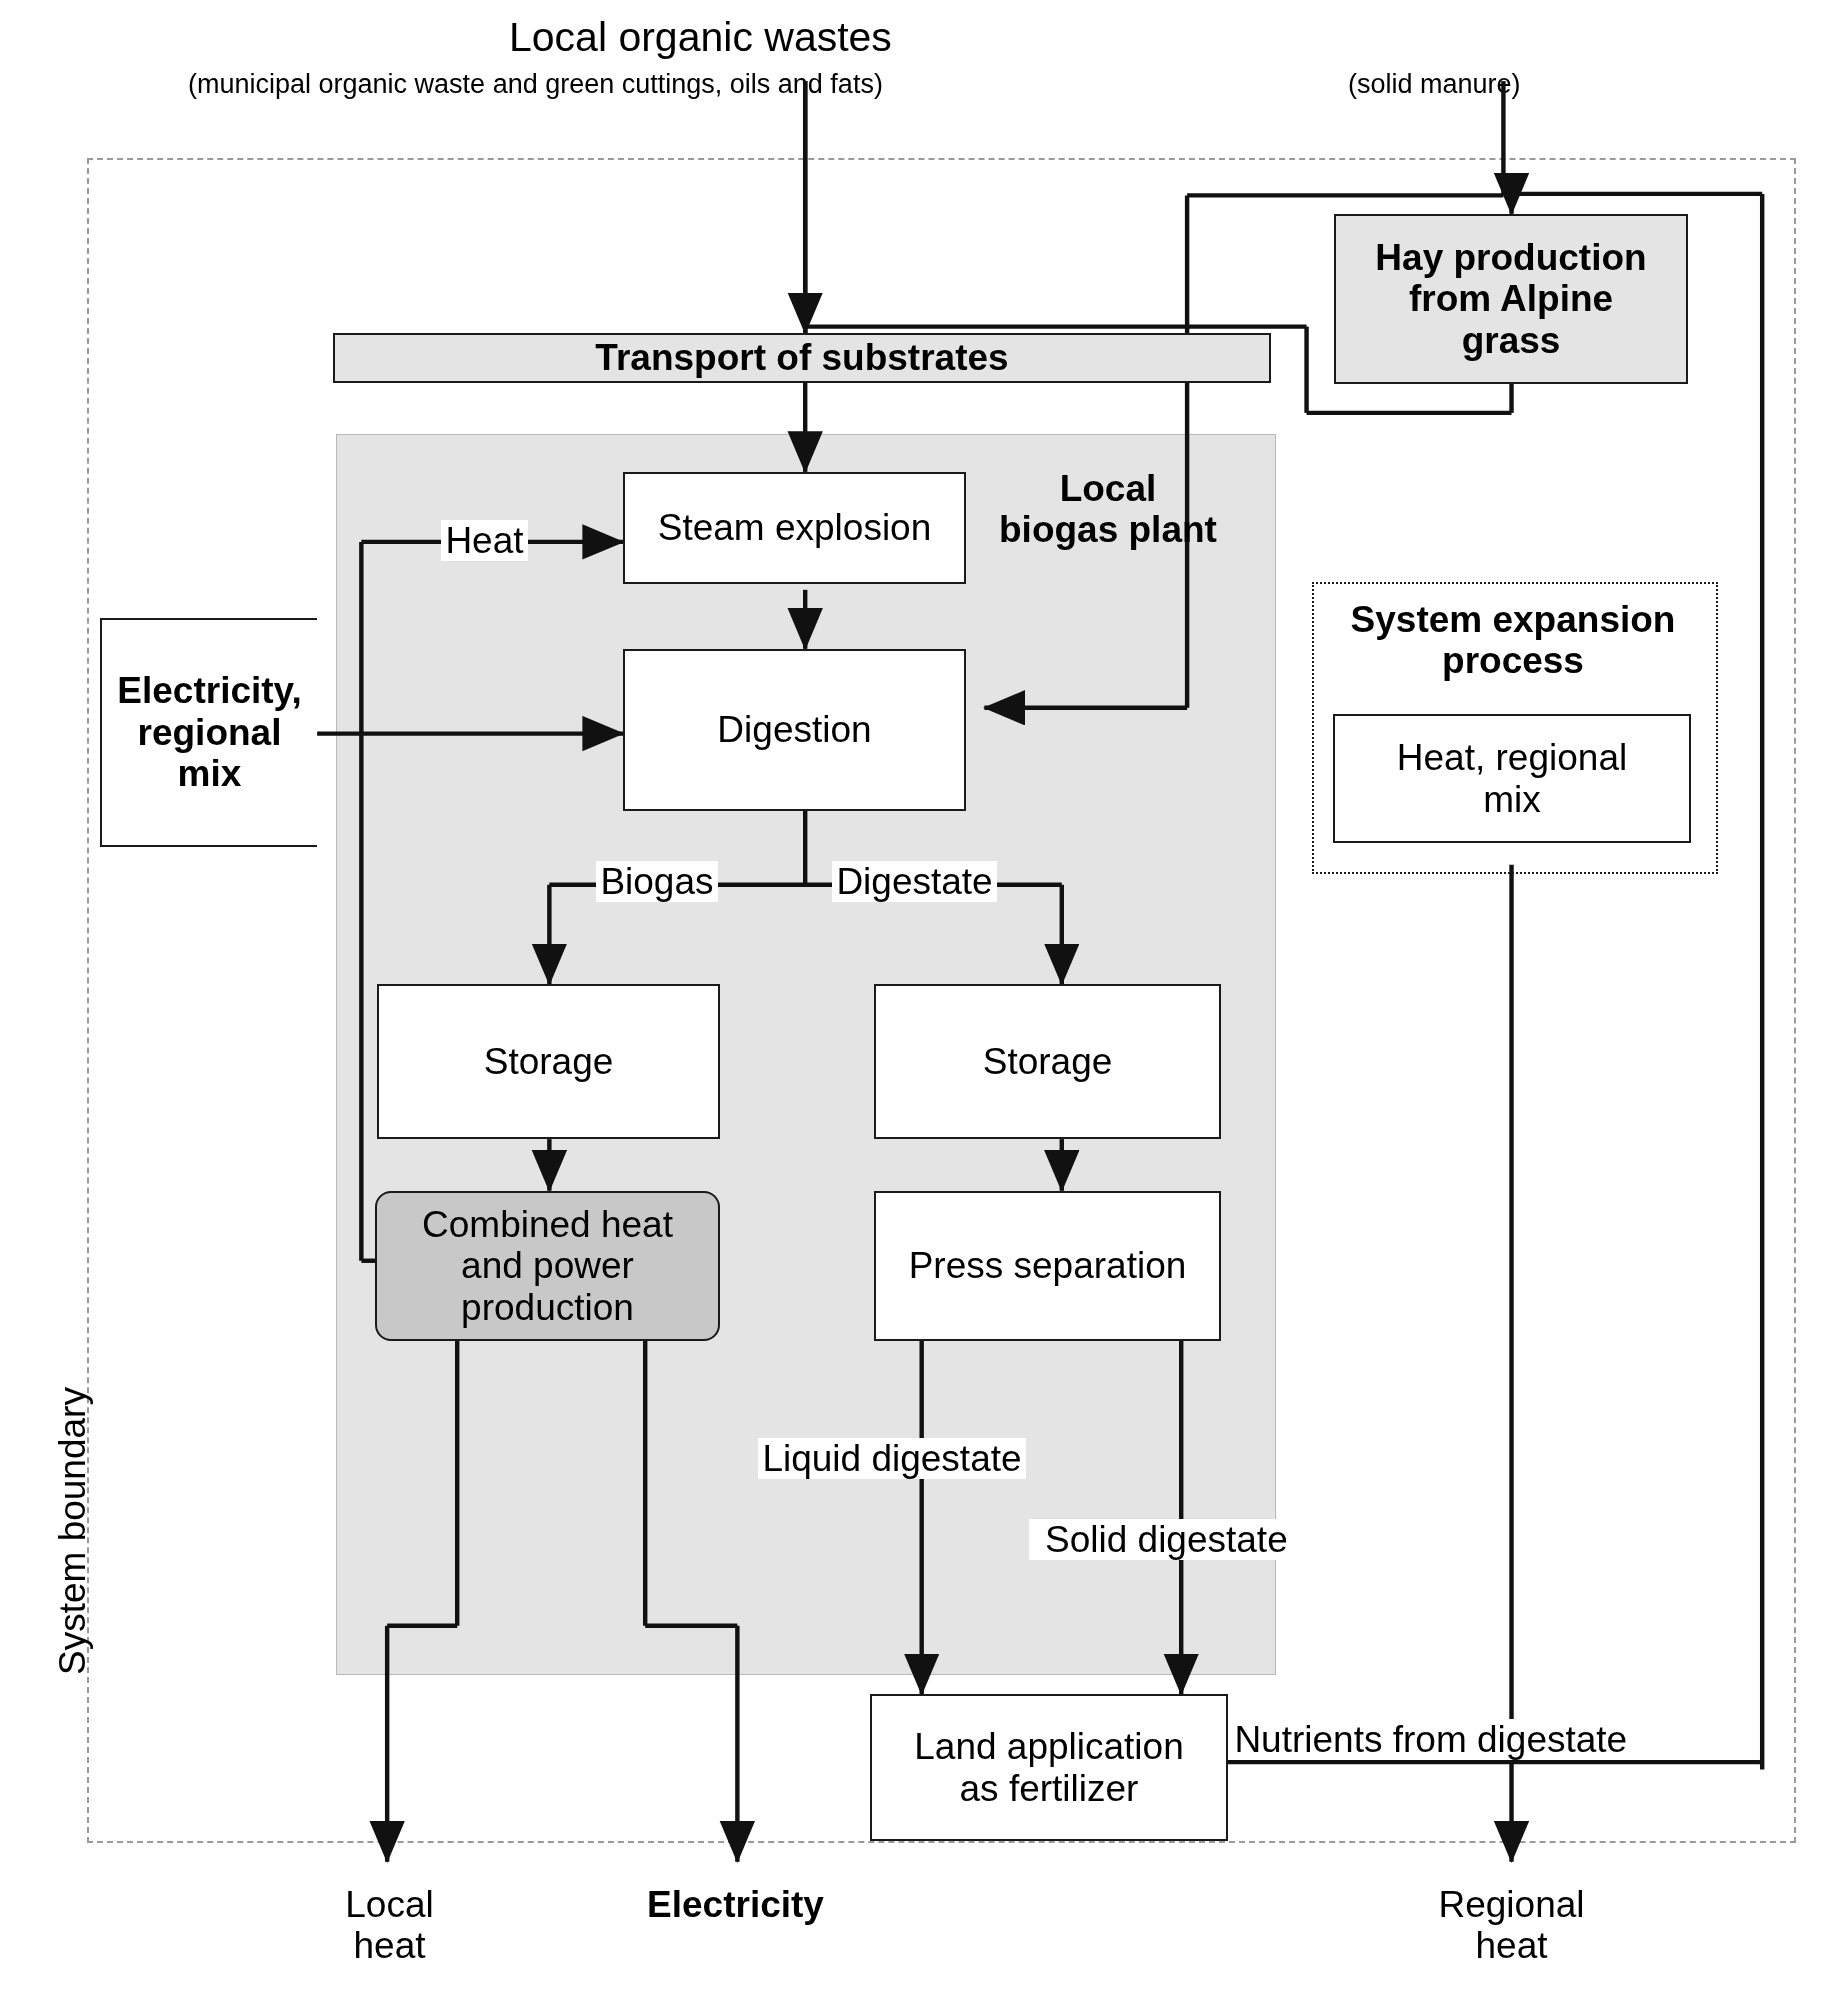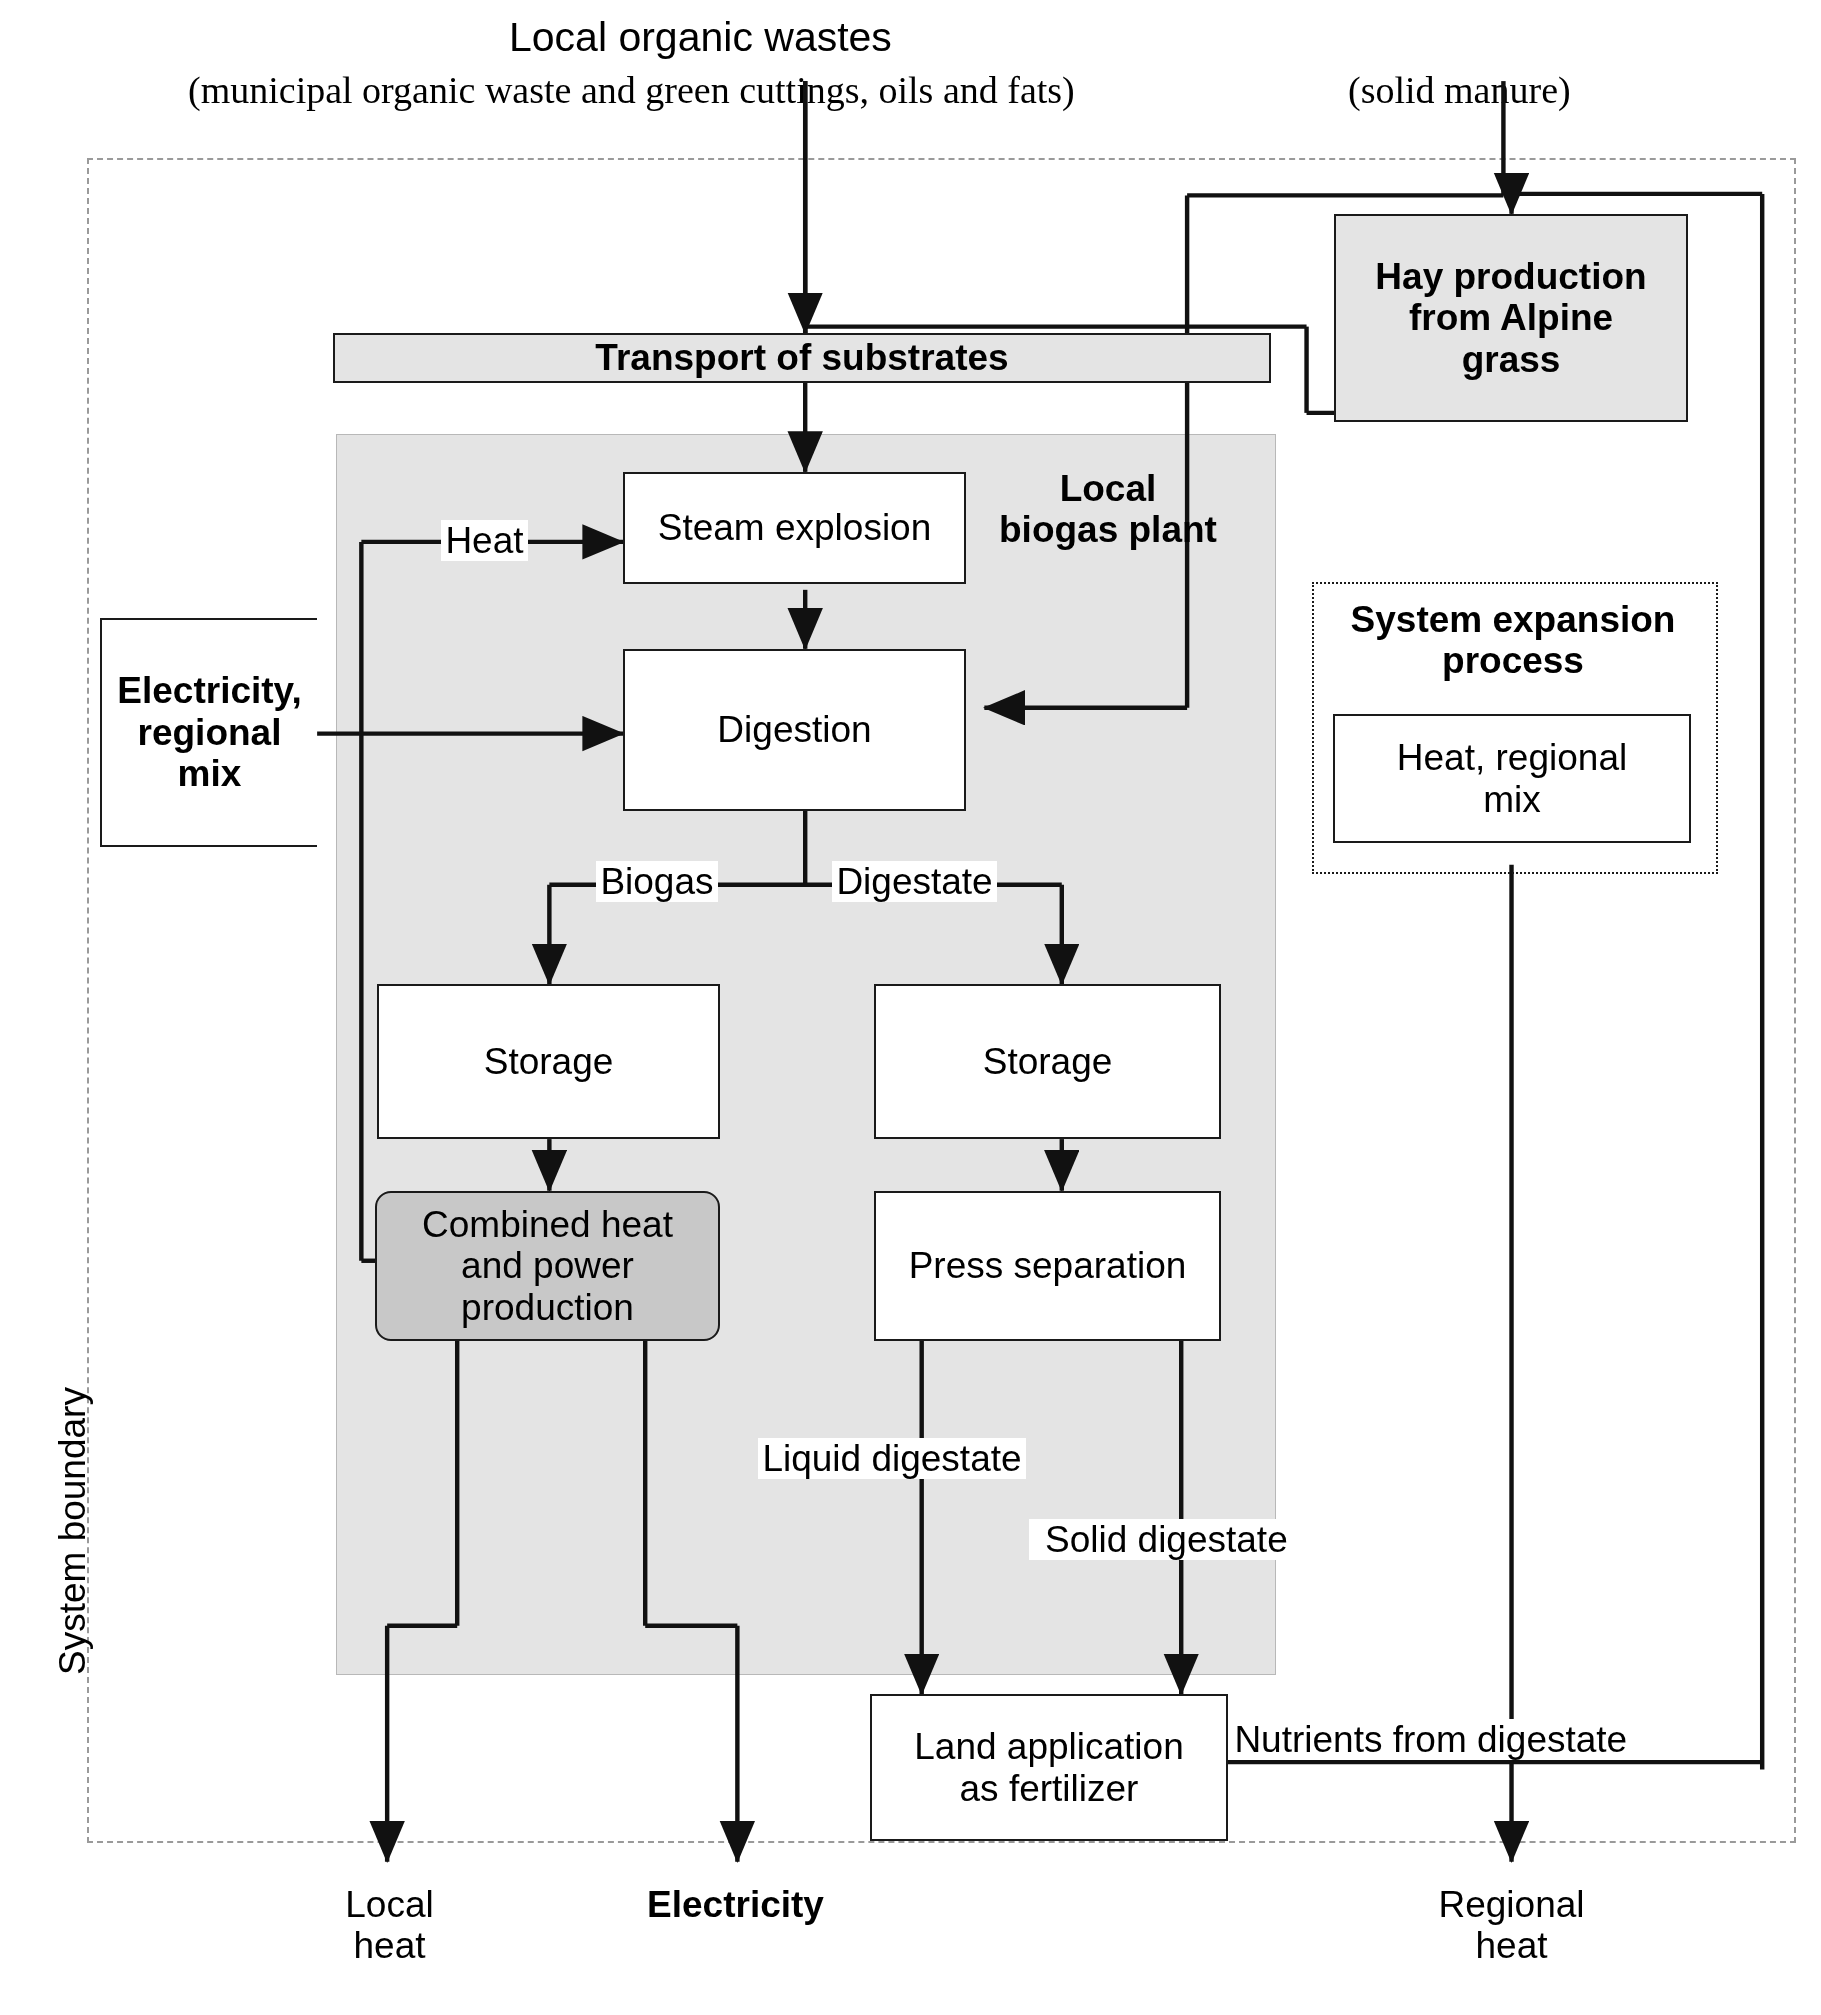--- a/index.html
+++ b/index.html
@@ -80,21 +80,21 @@
     position: absolute;
     color: #000;
     white-space: nowrap;
     line-height: 1.12;
   }
   .lbl-bg {
     background: #ffffff;
     padding: 0 4.4px;
   }
   .t-title   { font-size: 41px; font-weight: normal; }
-  .t-sub     { font-size: 38px; font-family: Liberation Serif, serif; }
+  .t-sub     { font-size: 27px; }
   .t-box     { font-size: 37px; }
   .t-boxb    { font-size: 37px; font-weight: bold; }
   .t-edge    { font-size: 37px; }
   .t-out     { font-size: 37px; }
   .t-outb    { font-size: 37px; font-weight: bold; }
   .t-vert    { font-size: 37px; }
   .vertical-text {
     position: absolute;
     transform-origin: left top;
     transform: rotate(-90deg);
@@ -171,21 +171,21 @@
 
       <path d="M1250,1818 L1250,2298" marker-end="url(#arrow)"></path>
       <path d="M1602,1818 L1602,2298" marker-end="url(#arrow)"></path>
 
       <path d="M1663,2390 L2390,2390"></path>
 
       <path d="M2050,1173 L2050,2525" marker-end="url(#arrow)"></path>
     </g>
   </svg>
 
-  <div class="node box-grey t-boxb" style="left:1334px; top:214px; width:354px; height:208px;">
+  <div class="node box-grey t-boxb" style="left:1334px; top:214px; width:354px; height:170px;">
     <div>
       <div>Hay production</div>
       <div>from Alpine</div>
       <div>grass</div>
     </div>
   </div>
 
   <div class="node box-grey t-boxb" style="left:333px; top:333px; width:938px; height:50px;">
     <span>Transport of substrates</span>
   </div>

